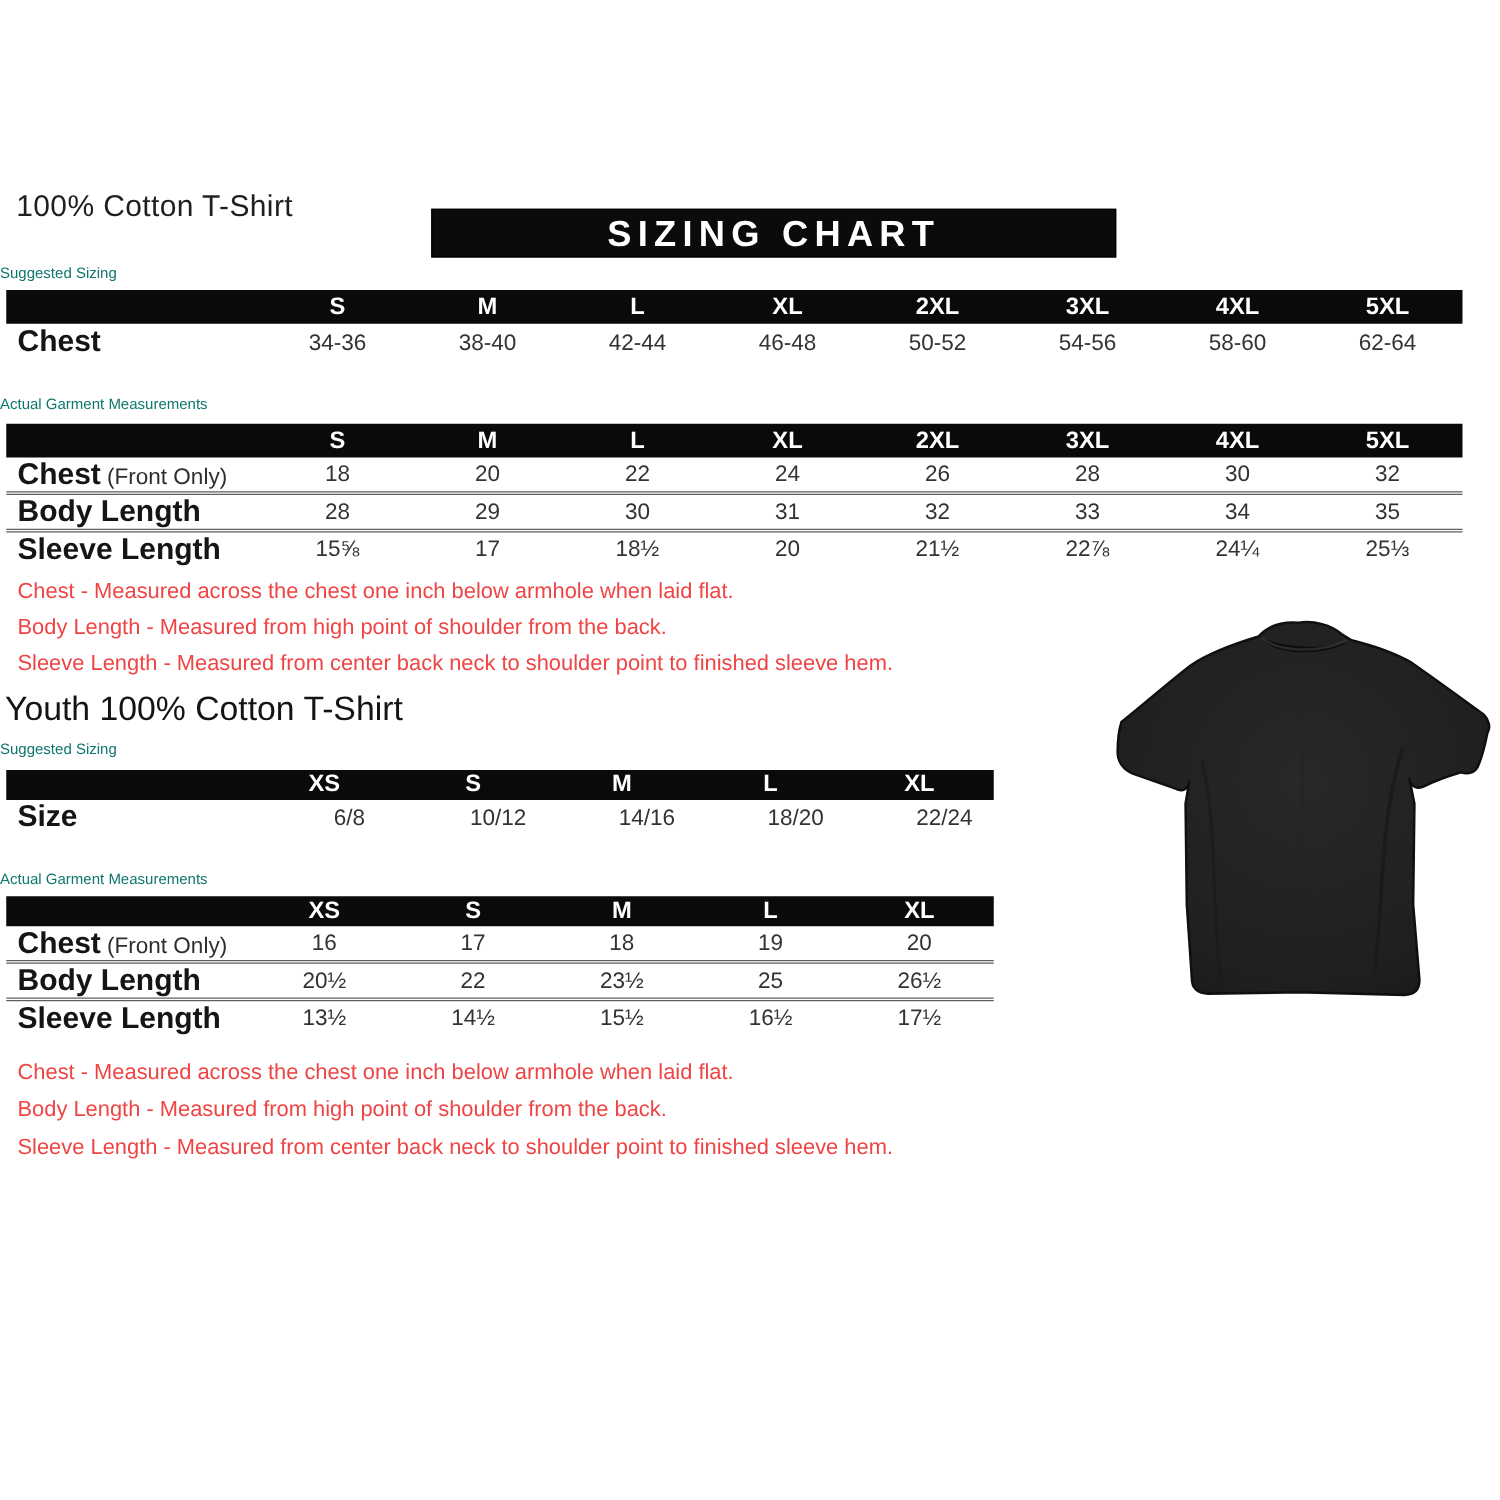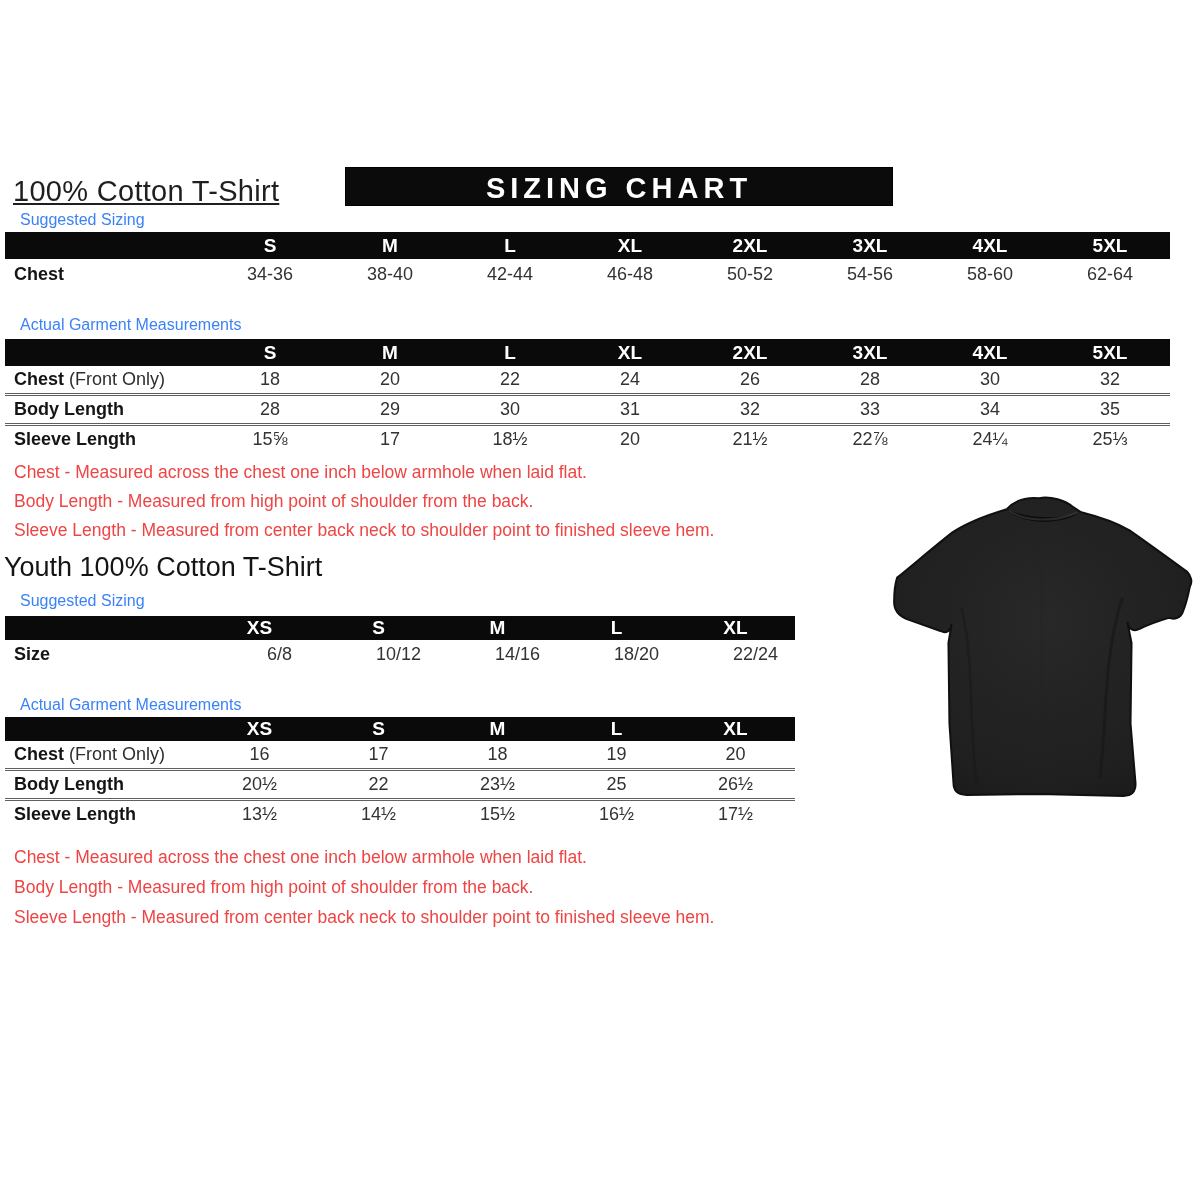--- a/index.html
+++ b/index.html
@@ -3,53 +3,53 @@
 <meta charset="utf-8">
 <style>
   html,body{margin:0;padding:0;background:#ffffff;}
   body{
     width:1200px;height:1200px;position:relative;overflow:hidden;
     font-family:"Liberation Sans", sans-serif;
     -webkit-font-smoothing:antialiased;
     color:#2d2d2d;
   }
   .title{
-    position:absolute;left:13px;top:175px;
-    font-size:29px;color:#1f1f1f;letter-spacing:.3px;text-decoration:underline;
+    position:absolute;left:13px;top:152px;
+    font-size:24px;color:#1f1f1f;letter-spacing:.3px;
   }
   .banner{
     position:absolute;left:345px;top:167px;width:548px;height:39px;
     background:#0b0b0b;border:1px solid #000;box-sizing:border-box;
     display:flex;align-items:flex-end;justify-content:center;
   }
   .banner span{
     color:#fff;font-weight:bold;font-size:29px;letter-spacing:5px;
   }
   .sec{
-    position:absolute;left:20px;font-size:16px;color:#3b82f6;
+    position:absolute;left:0;font-size:12px;color:#0f766e;
   }
   .tbl{position:absolute;left:5px;}
   .tbl.adult{width:1165px;}
   .tbl.youth{width:790px;}
   .thead{
     display:flex;align-items:center;background:#0a0a0a;color:#fff;
     font-weight:bold;font-size:19px;
   }
   .adult .thead{height:27px;}
   .youth .thead{height:24px;}
   .trow{display:flex;align-items:center;font-size:18px;color:#333;}
   .h30{height:30px;}
   .h27{height:27px;}
   .h28{height:28px;gap:40px;}
   .sep .trow + .trow{border-top:3px double #5f5f5f;justify-content:space-between;}
   .sep .trow:last-child{border-bottom:0;}
   .lbl{padding-left:9px;box-sizing:border-box;white-space:nowrap;}
   .adult .lbl{width:205px;}
   .youth .lbl{width:195px;}
-  .b{font-weight:bold;color:#151515;font-size:18px;}
+  .b{font-weight:bold;color:#151515;font-size:24px;}
   .rn{margin-left:5px;color:#2e2e2e;font-size:18px;text-align:right;}
   .c{flex:1;text-align:center;}
   .notes{position:absolute;left:14px;font-size:17.5px;color:#ef4444;}
   .notes .nline{line-height:29px;}
   .notes.ynotes .nline{line-height:30px;}
   .youth-title{
     position:absolute;left:4px;top:552px;
     font-size:27px;font-weight:normal;color:#141414;
   }
   .shirt-wrap{position:absolute;left:886px;top:472px;width:312px;height:340px;}

